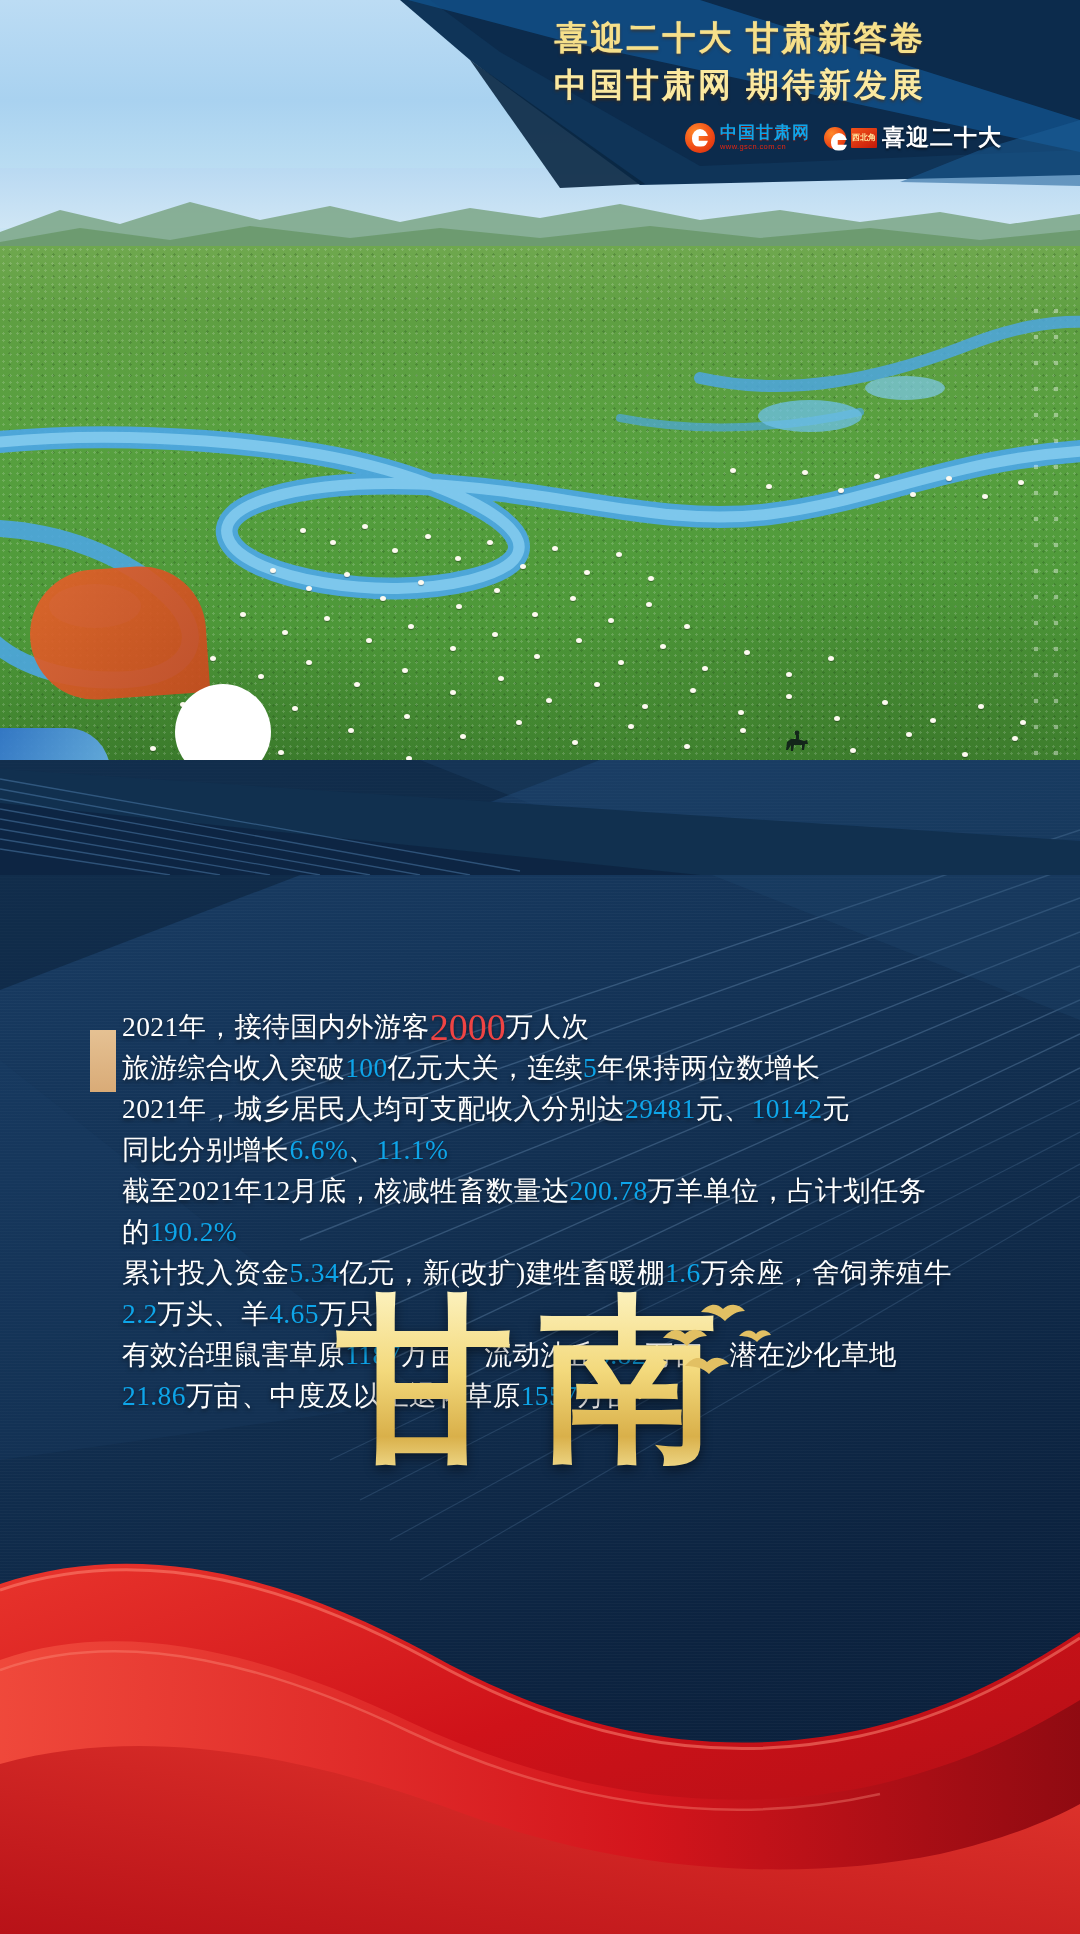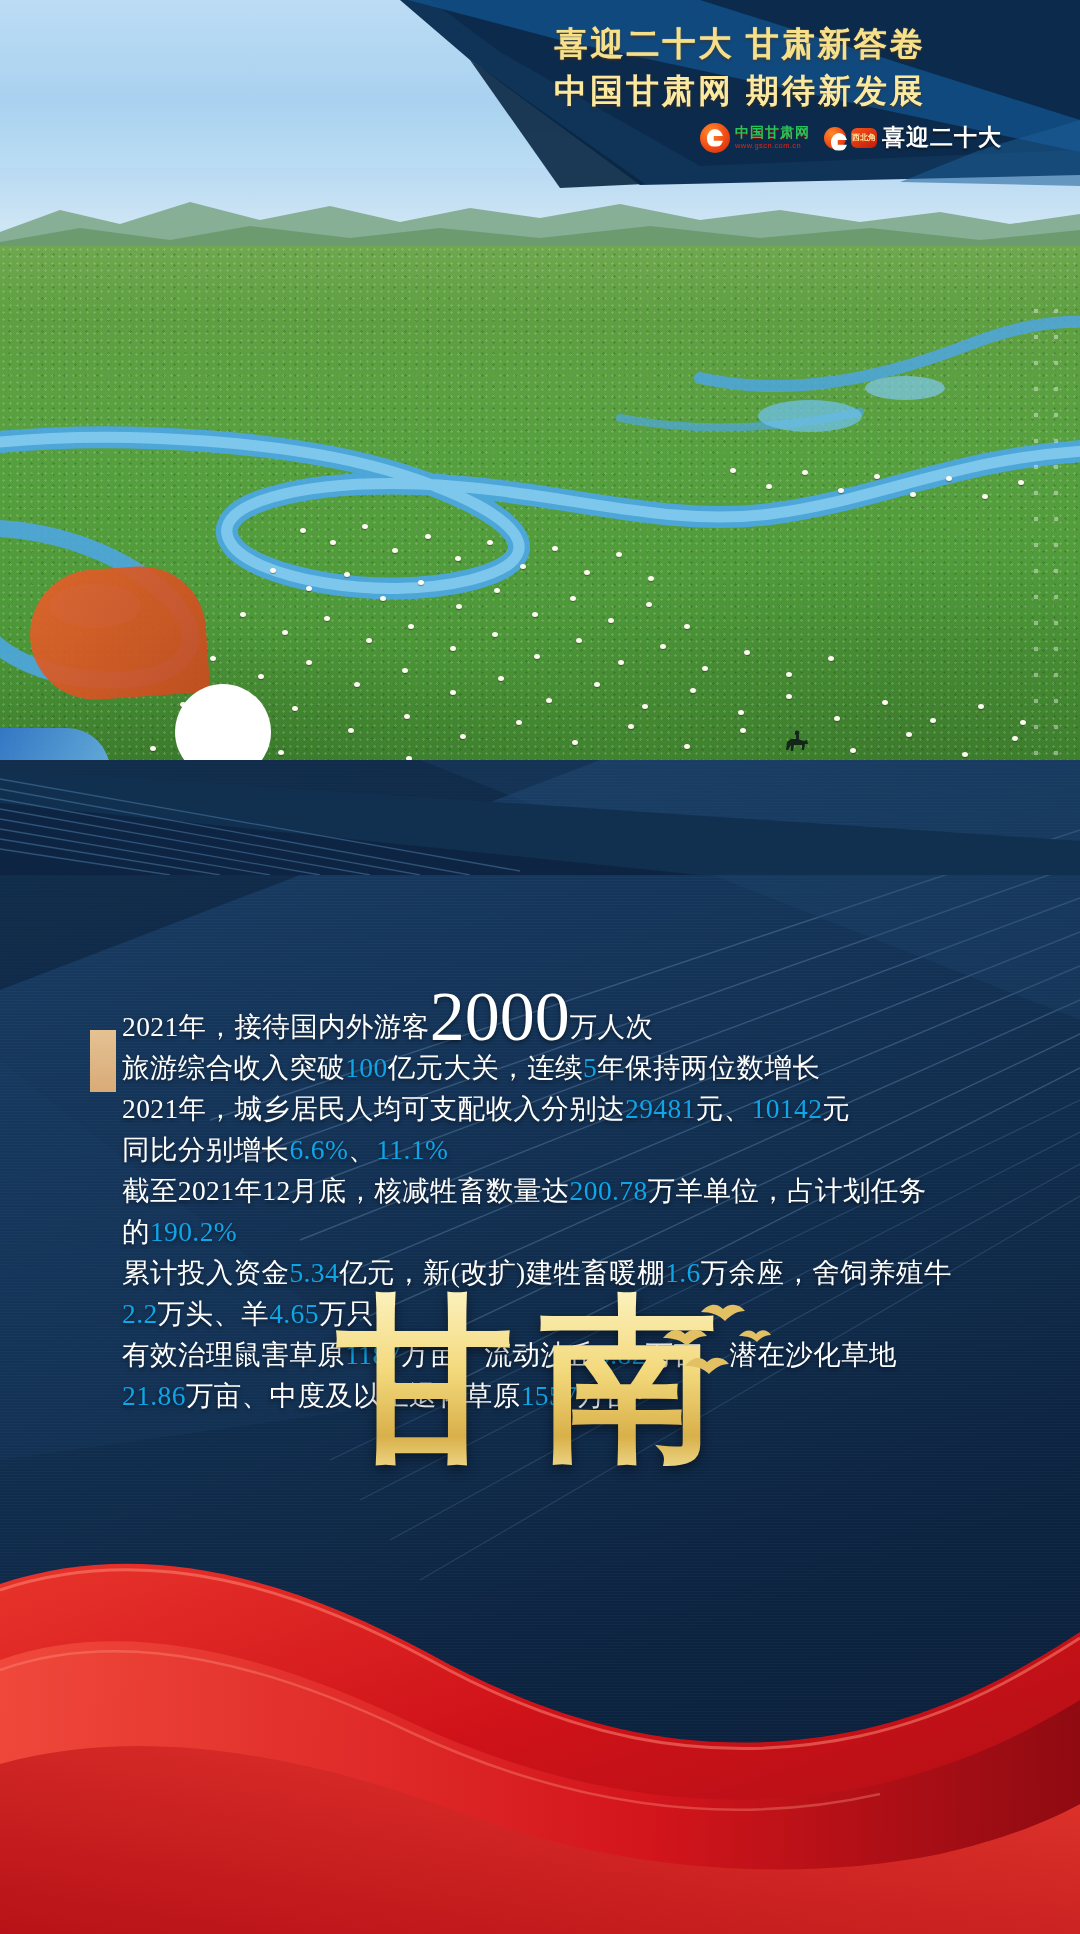--- a/index.html
+++ b/index.html
@@ -13,21 +13,21 @@
   .sky{
     position:absolute; left:0; top:0; width:1080px; height:250px;
     background:linear-gradient(180deg,#bcdcf4 0%,#a9d2f0 40%,#bfe0f3 75%,#cfe8f6 100%);
   }
 
   
   .hdr-wrap{ position:absolute; left:0; top:0; width:1080px; height:260px; overflow:hidden; }
   .hdr-svg{ position:absolute; left:0; top:0; }
 
   .hdr-title{
-    position:absolute; right:30px; top:22px; width:620px;
+    position:absolute; right:30px; top:16px; width:620px;
     text-align:center; z-index:6;
   }
   .hdr-l1{
     font-size:33px; letter-spacing:3px; font-weight:bold;
     color:#f6e08a; line-height:1.35;
     text-shadow:0 2px 3px rgba(80,40,0,.55), 0 0 1px #fff6c0;
     font-family:"Liberation Serif", serif;
   }
   .hdr-l2{
     font-size:33px; letter-spacing:3px; font-weight:bold;
@@ -51,30 +51,30 @@
   .mark::after{
     content:""; position:absolute; left:7px; top:6px;
     width:16px; height:18px; border-radius:50% 50% 45% 45%;
     background:#fff;
     clip-path:polygon(0 0,100% 0,100% 42%,42% 42%,42% 68%,100% 68%,100% 100%,0 100%);
   }
   .mark.small{ width:22px; height:22px; }
 
   .l1txt{ display:flex; flex-direction:column; line-height:1; }
   .l1cn{
-    font-size:14px; font-weight:bold; color:#22c55e; letter-spacing:1px;
+    font-size:17px; font-weight:bold; color:#0ea5e9; letter-spacing:1px;
     text-shadow:0 1px 0 #7c0a00;
     font-family:"Liberation Serif", serif;
   }
   .l1url{
     font-size:7.5px; color:#e8250f; letter-spacing:.4px; margin-top:2px;
     font-family:"Liberation Sans", sans-serif;
   }
   .badge{
-    width:26px; height:20px; border-radius:6px; flex:0 0 auto;
+    width:26px; height:20px; border-radius:1px; flex:0 0 auto;
     background:linear-gradient(150deg,#f4531a,#c4190a);
     color:#ffe9a0; font-size:8px; font-weight:bold;
     display:flex; align-items:center; justify-content:center;
     font-family:"Liberation Sans", sans-serif;
   }
   .l2cn{
     font-size:23px; font-weight:bold; color:#fff; letter-spacing:1px;
     text-shadow:0 2px 2px rgba(0,0,0,.5);
     font-family:"Liberation Sans", sans-serif;
   }
@@ -166,21 +166,21 @@
   .txt{
     position:absolute; left:122px; top:1006px; width:830px; z-index:8;
     color:#fff; font-size:27.5px; line-height:41px;
     font-family:"Liberation Serif", serif;
     text-shadow:0 2px 4px rgba(0,0,0,.5);
     letter-spacing:.4px;
   }
   .txt .p{ margin:0; }
   .num{ color:#0ea5e9; }
   .big{
-    color:#ffffff; font-size:70px; line-height:0;
+    color:#ef4444; font-size:38px; line-height:0;
     letter-spacing:0; vertical-align:-4px;
     font-family:"Liberation Serif", serif;
   }
 
   
   .city{
     position:absolute; left:0; top:1262px; width:1080px;
     text-align:center; z-index:9;
   }
   .city span{

